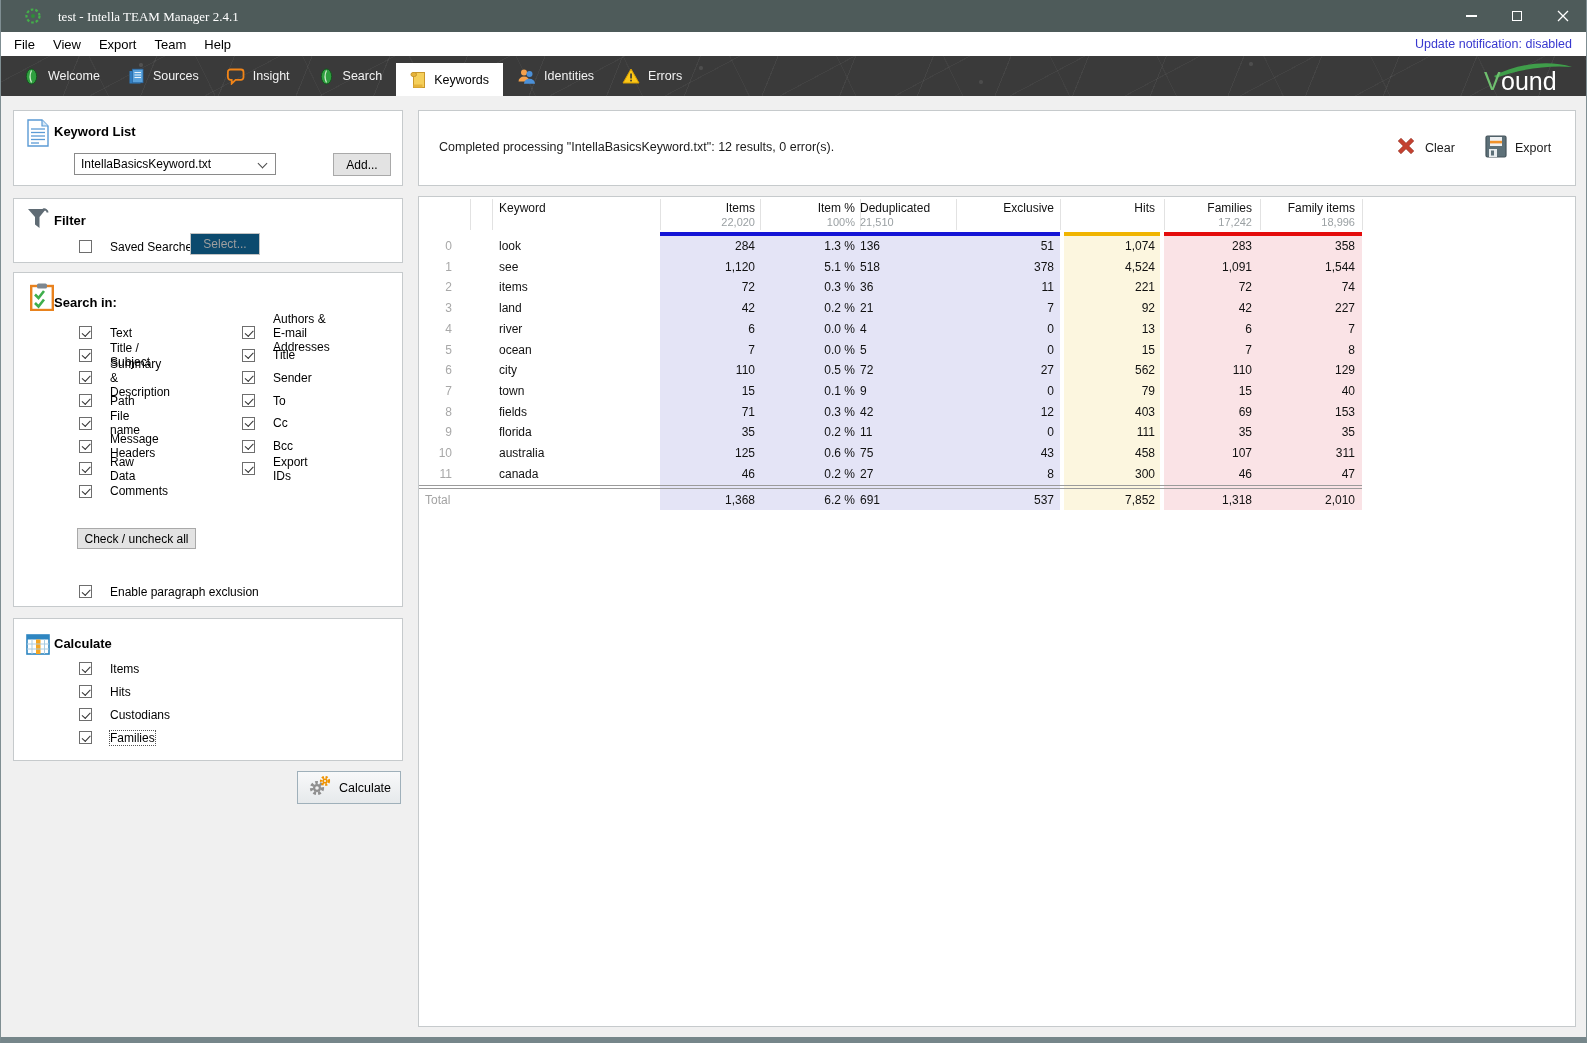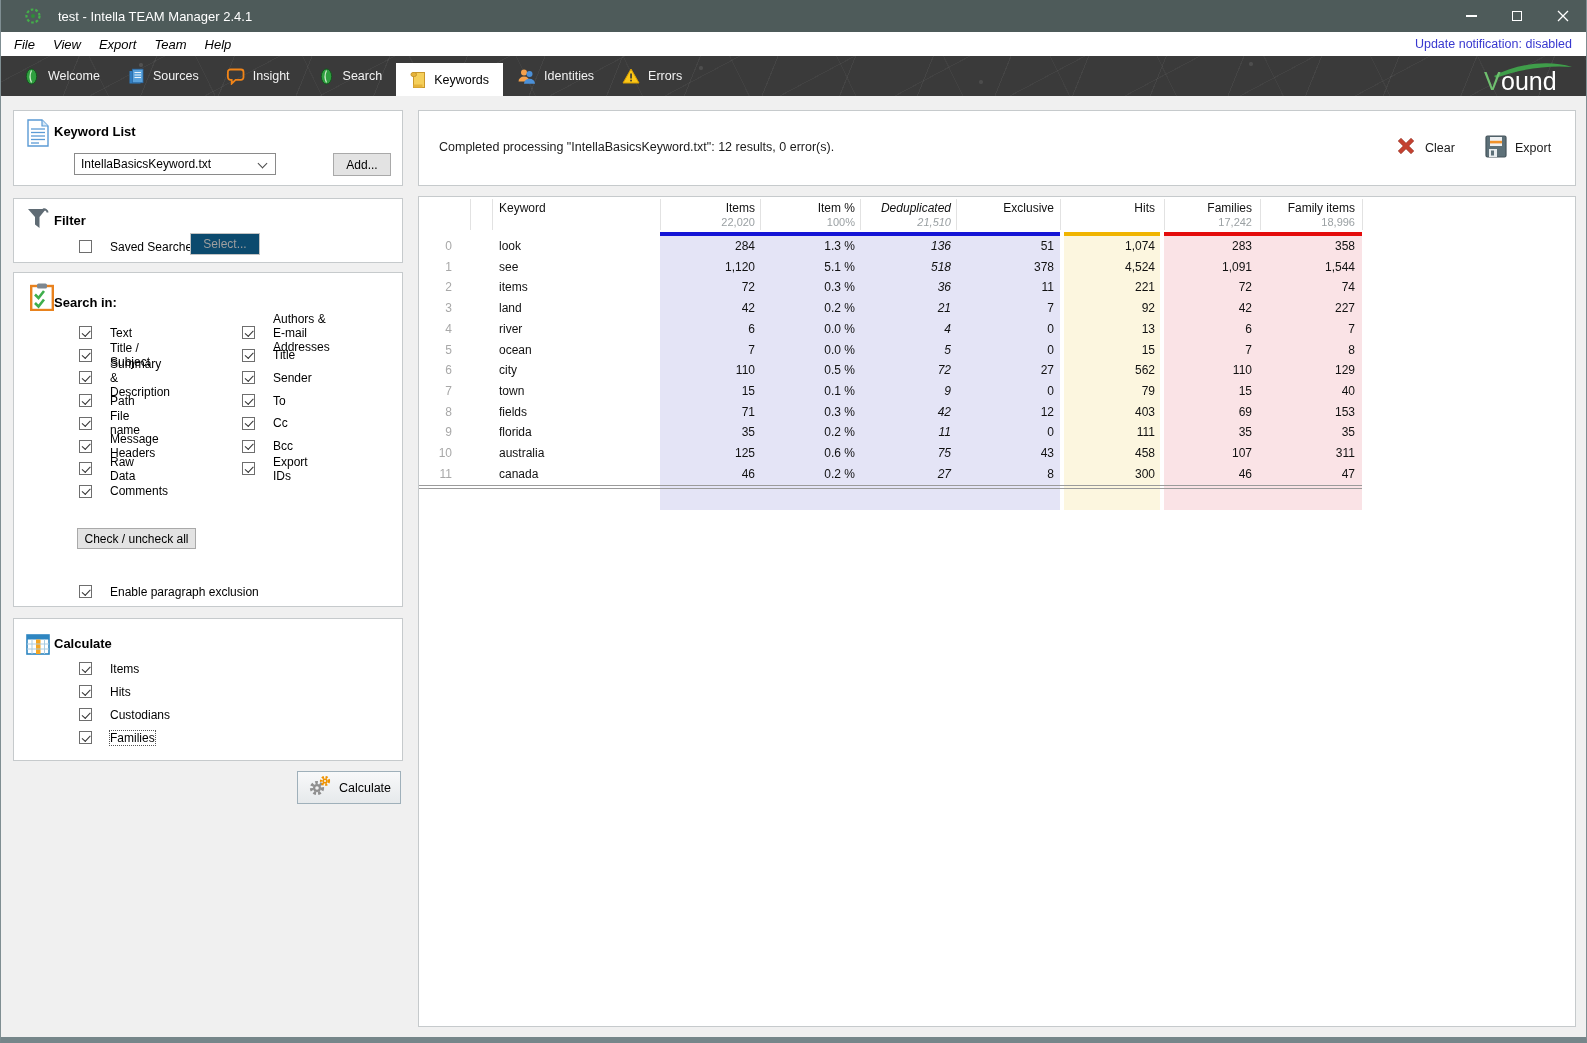--- a/index.html
+++ b/index.html
@@ -5,30 +5,30 @@
   * { box-sizing: border-box; margin: 0; padding: 0; }
   html,body { width:1587px; height:1043px; }
   body { font-family:"Liberation Sans", sans-serif; background:#e8e8e8; }
   #window { position:relative; width:1587px; height:1043px; background:#f0f0f0;
             border-left:1px solid #7f8e92; border-right:1px solid #7f8e92;
             border-bottom:6px solid #76868a; overflow:hidden; }
 
   
   .titlebar { position:absolute; left:0; top:0; width:100%; height:32px; background:#4e5b5a; }
   .app-icon { position:absolute; left:23px; top:7px; }
-  .title-text { position:absolute; left:57px; top:9px; font-size:13px; color:#fff; }
+  .title-text { position:absolute; left:57px; top:9px; font-size:13px; color:#fff;font-family:Liberation Serif, serif; }
   .win-controls { position:absolute; right:0; top:0; height:32px; display:flex; }
   .wc { width:46px; height:32px; display:flex; align-items:center; justify-content:center; }
   .wc-min { width:11px; height:2px; background:#fff; }
   .wc-max { width:10px; height:10px; border:1.3px solid #fff; }
 
   
   .menubar { position:absolute; left:0; top:32px; width:100%; height:24px; background:#fff;
              display:flex; align-items:center; padding-left:4px; }
-  .menu-item { font-size:13px; color:#000; padding:0 9px;font-style:italic; }
+  .menu-item { font-size:13px; color:#000; padding:0 9px; }
   .update-note { margin-left:auto; color:#3838cf; font-size:12.5px; padding-right:14px; }
 
   
   .tabbar { position:absolute; left:0; top:56px; width:100%; height:40px; background-color:#3a3a3a;
     background-image:
       radial-gradient(circle 2px at 140px 9px,  rgba(255,255,255,.12) 0 1.5px, transparent 2.5px),
       radial-gradient(circle 2px at 420px 30px, rgba(255,255,255,.09) 0 1.5px, transparent 2.5px),
       radial-gradient(circle 2px at 700px 12px, rgba(255,255,255,.10) 0 1.5px, transparent 2.5px),
       radial-gradient(circle 2px at 980px 26px, rgba(255,255,255,.09) 0 1.5px, transparent 2.5px),
       radial-gradient(circle 2px at 1250px 8px, rgba(255,255,255,.10) 0 1.5px, transparent 2.5px),
@@ -81,21 +81,21 @@
   .cbar-red  { left:745px; width:198px; background:#e40c0c; }
   .hsep { position:absolute; top:2px; height:31px; width:1px; background:#e2e2e2; }
   .hcell { position:absolute; top:0; height:35px; }
   .hlabel { margin-top:4px; font-size:12px; color:#111; }
   .hsub { margin-top:1px; font-size:11px; color:#9aa0a3; }
   .ckwh { left:80px; width:150px; text-align:left; }
   .c-idx { left:0;     width:33px;  text-align:right; color:#a8a8a8; }
   .c-kw  { left:80px;  width:155px; text-align:left; }
   .c0 { left:241px; width:95px; text-align:right; }
   .c1 { left:341px; width:95px; text-align:right; }
-  .c2 { left:441px; width:91px; text-align:right;font-style:italic; }
+  .c2 { left:441px; width:91px; text-align:left; }
   .c3 { left:541px; width:94px; text-align:right; }
   .c4 { left:645px; width:91px; text-align:right; }
   .c5 { left:745px; width:88px; text-align:right; }
   .c6 { left:845px; width:91px; text-align:right; }
   .trow { position:absolute; left:0; width:943px; height:20.7px; font-size:12px; line-height:20.7px; color:#111; }
   .cell { position:absolute; top:0; height:100%; white-space:nowrap; }
   .dline { position:absolute; left:0; width:943px; height:1px; background:#9b9b9b; }
   .total-row { top:293px; height:20px; line-height:20px; }
   .c-total { left:6px; width:60px; text-align:left; color:#a3a3a3; }
 </style>
@@ -587,15 +587,25 @@
           <span class="cell c3">8</span>
           <span class="cell c4">300</span>
           <span class="cell c5">46</span>
           <span class="cell c6">47</span>
         </div>
       </div>
 
     <div class="dline" style="top:288px"></div>
     <div class="dline" style="top:291px"></div>
 
+    <div class="trow total-row">
+      <span class="cell c-total">Total</span>
+      <span class="cell c0">1,368</span>
+      <span class="cell c1">6.2 %</span>
+      <span class="cell c2">691</span>
+      <span class="cell c3">537</span>
+      <span class="cell c4">7,852</span>
+      <span class="cell c5">1,318</span>
+      <span class="cell c6">2,010</span>
+    </div>
   </div>
 
 </div>
 
 </body></html>

